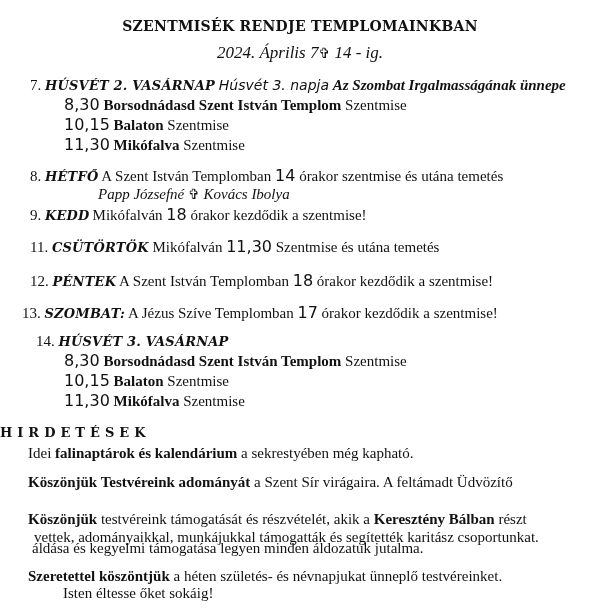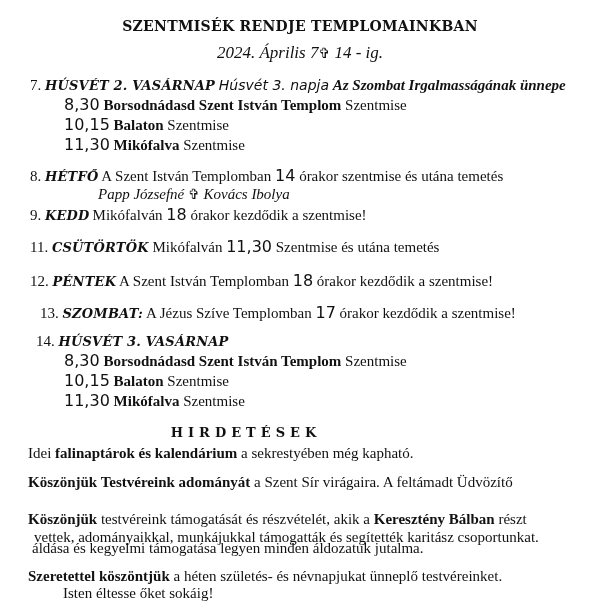--- a/index.html
+++ b/index.html
@@ -23,21 +23,21 @@
       text-transform: uppercase; letter-spacing: 0.2px; font-style: italic;
     }
     .num-sans { font-family: "DejaVu Sans", "Liberation Sans", sans-serif; font-size: 16px; }
     .ital-sans { font-family: "DejaVu Sans", "Liberation Sans", sans-serif; font-style: italic; font-size: 14px; }
     .bi { font-weight: bold; font-style: italic; }
     .b { font-weight: bold; }
     .i { font-style: italic; }
     .row { font-size: 15px; }
     .sub { left: 64px; font-size: 15px; }
     .heading-h {
-      left: 0; width: 492px; text-align: center; top: 426px;
+      left: 0; width: 492px; top: 426px;
       font-family: "DejaVu Serif", serif; font-weight: bold; font-size: 13px;
       letter-spacing: 5px;
     }
     .cross { font-style: normal; font-size: 14px; }
   </style>
 </head>
 <body>
 
 <div>
 
@@ -97,21 +97,21 @@
   </div>
 
   <div class="abs row" style="left:30px; top:273px;">
     <span>12.</span>
     <span class="day">Péntek</span>
     <span>A Szent István Templomban</span>
     <span class="num-sans">18</span>
     <span>órakor kezdődik a szentmise!</span>
   </div>
 
-  <div class="abs row" style="left:40px; top:305px;">
+  <div class="abs row" style="left:22px; top:305px;">
     <span>13.</span>
     <span class="day">Szombat:</span>
     <span>A Jézus Szíve Templomban</span>
     <span class="num-sans">17</span>
     <span>órakor kezdődik a szentmise!</span>
   </div>
 
   <div class="abs row" style="left:36px; top:334px;">
     <span>14.</span>
     <span class="day">Húsvét 3. vasárnap</span>

